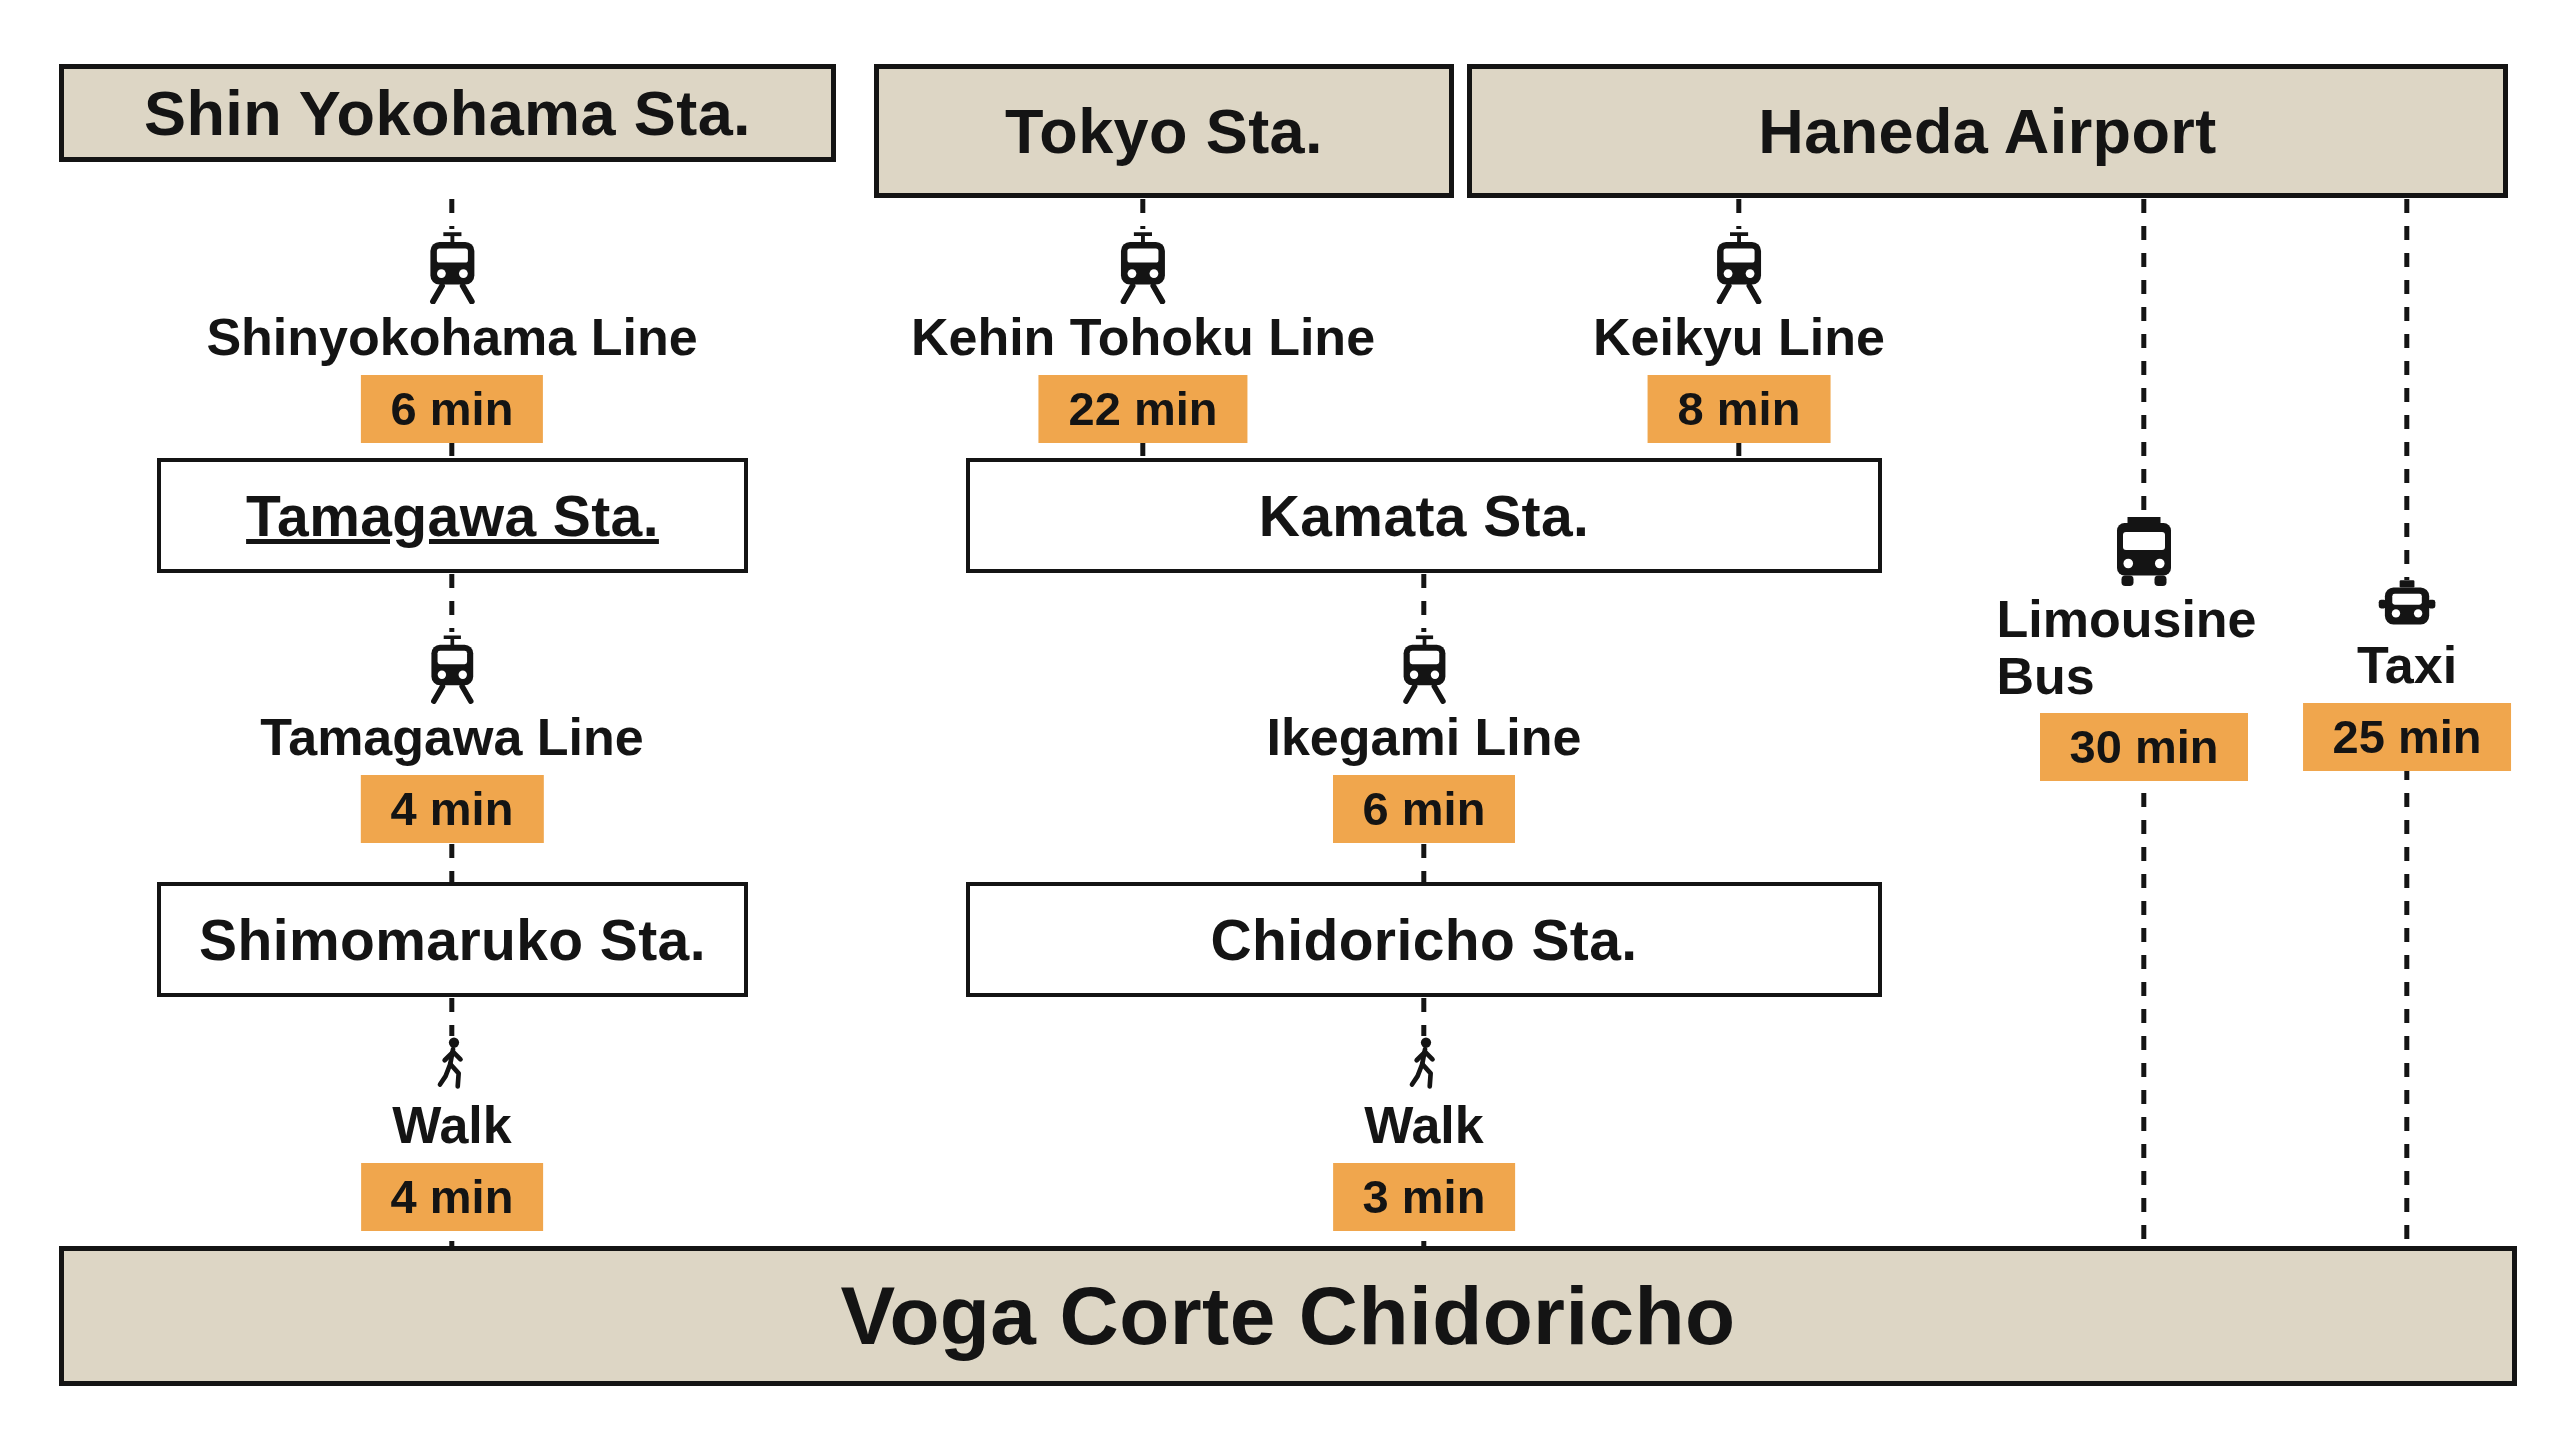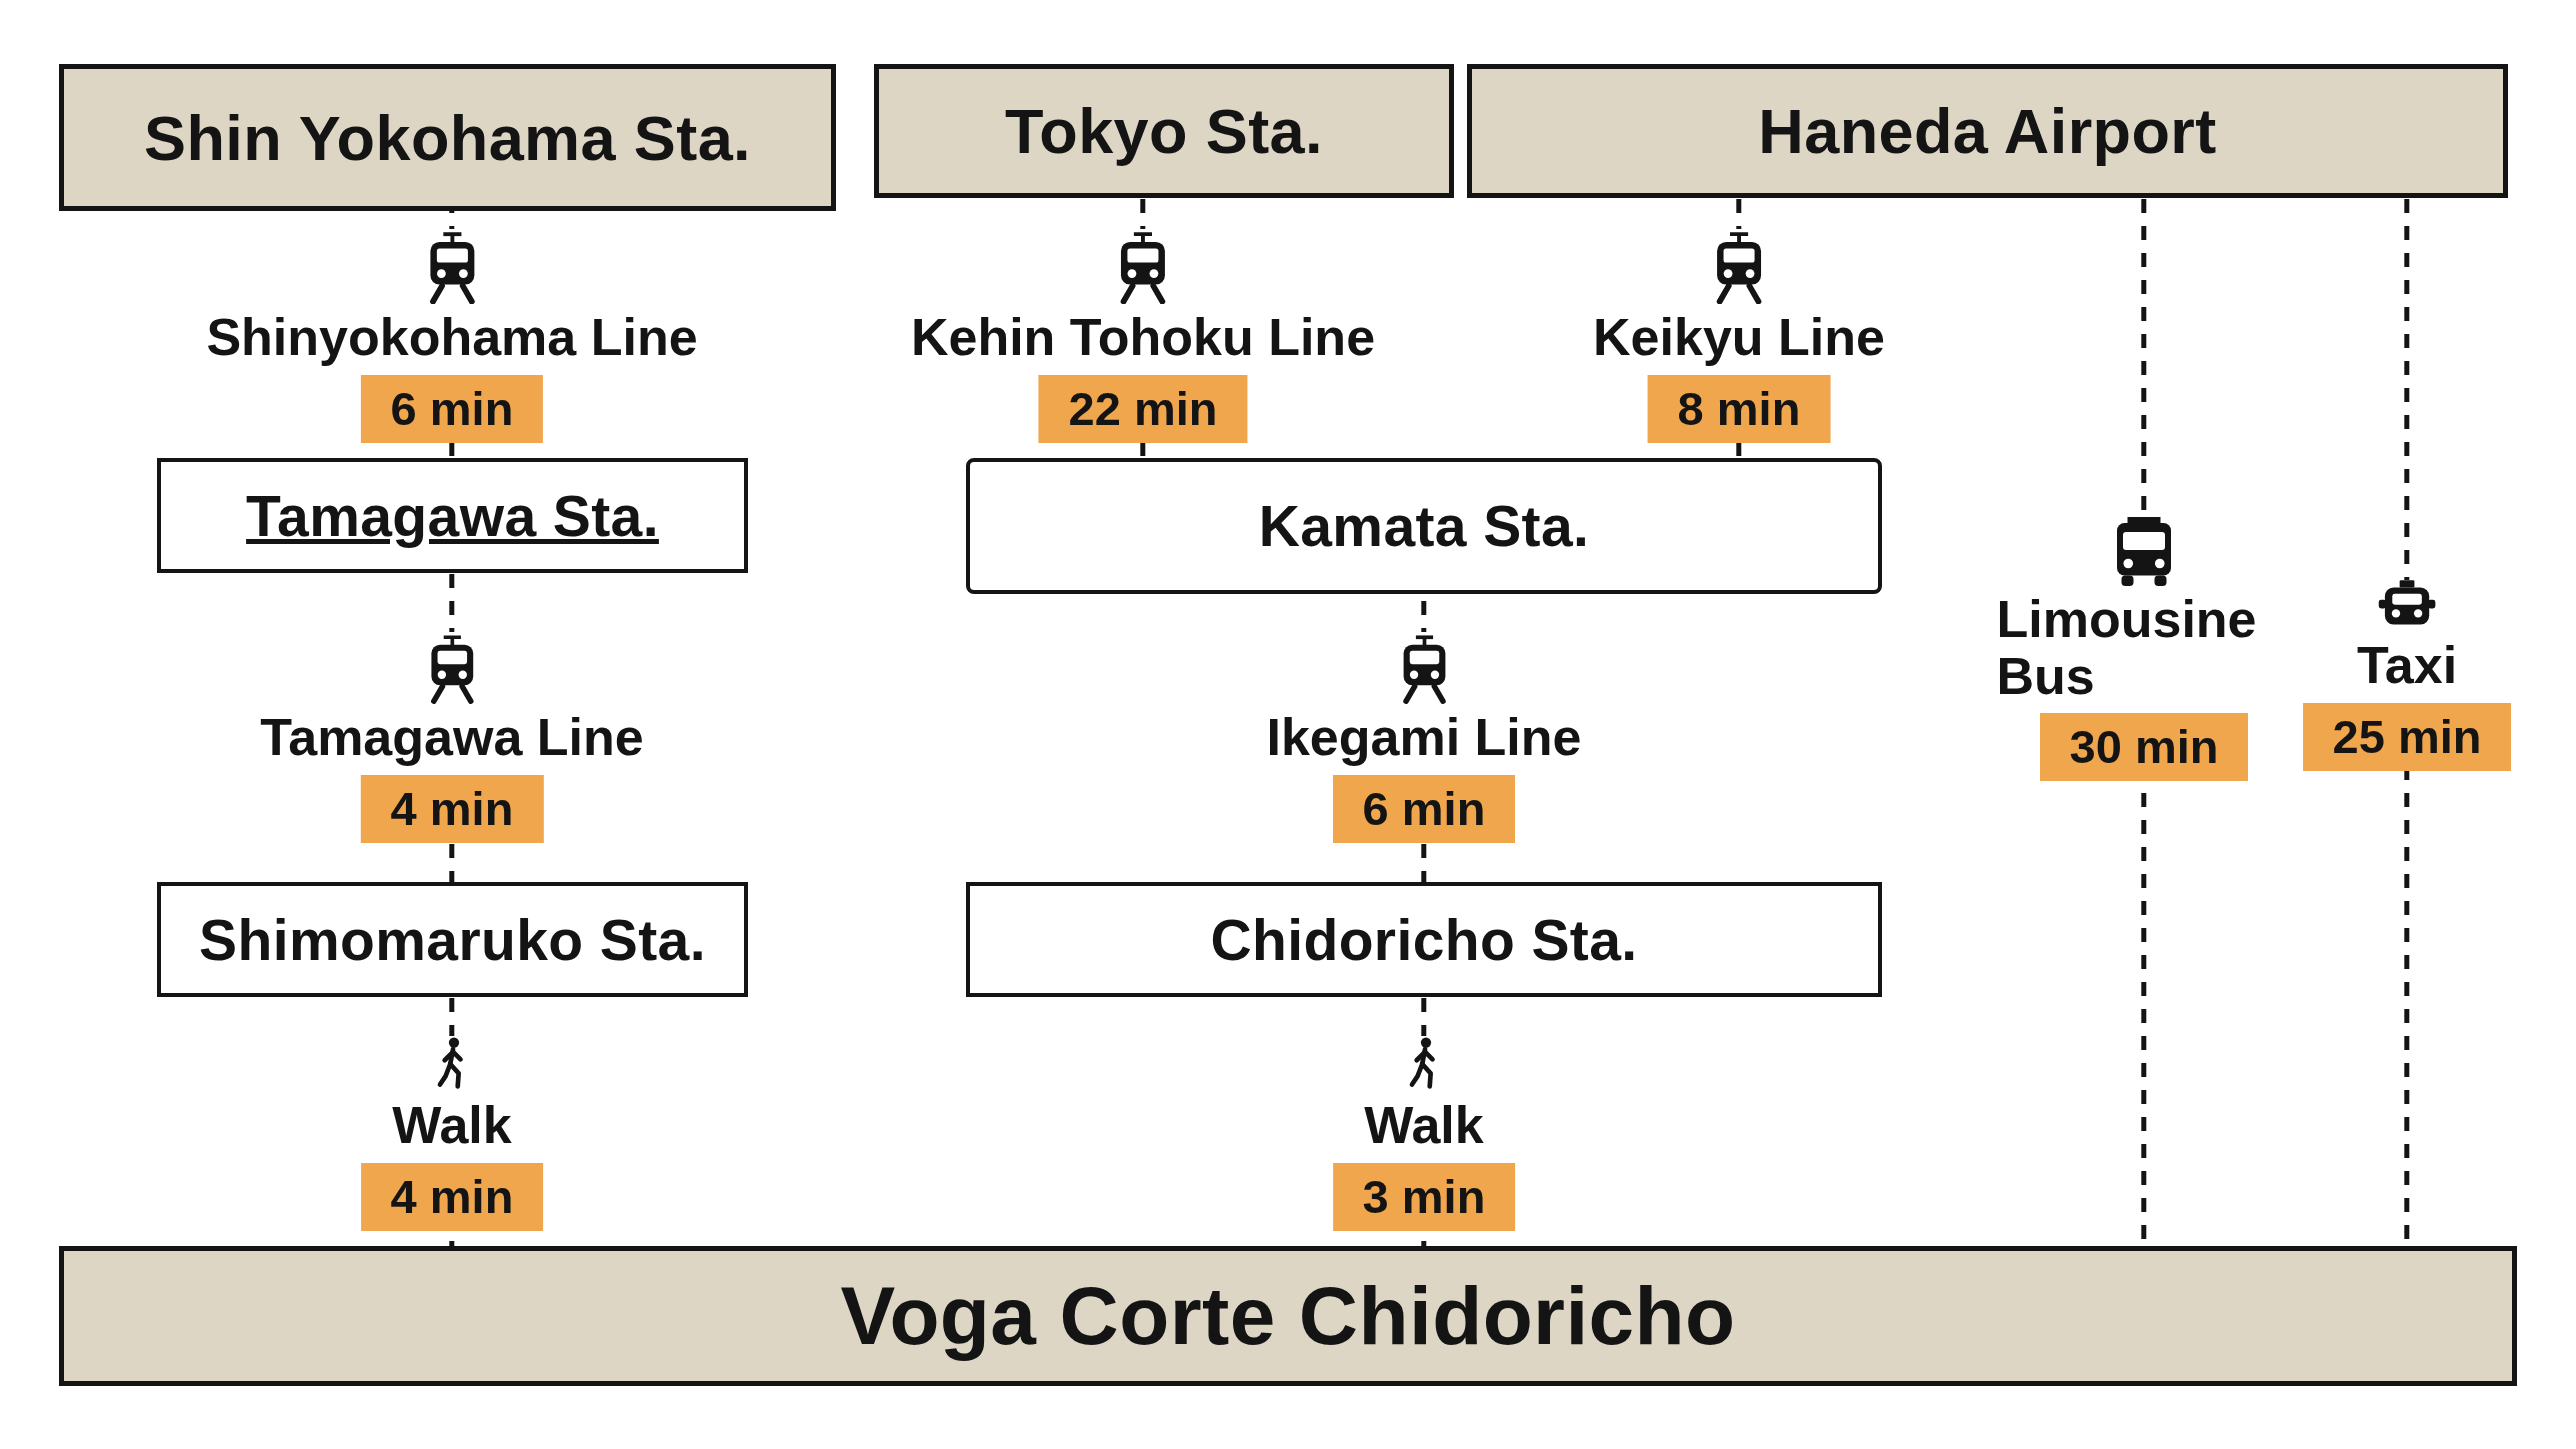--- a/index.html
+++ b/index.html
@@ -79,21 +79,21 @@
   <div class="vline" style="left:452px;  top:199px; height:259px;"></div>
   <div class="vline" style="left:452px;  top:574px; height:309px;"></div>
   <div class="vline" style="left:452px;  top:998px; height:249px;"></div>
   <div class="vline" style="left:1143px; top:199px; height:259px;"></div>
   <div class="vline" style="left:1739px; top:199px; height:259px;"></div>
   <div class="vline" style="left:1424px; top:574px; height:309px;"></div>
   <div class="vline" style="left:1424px; top:998px; height:249px;"></div>
   <div class="vline" style="left:2144px; top:199px; height:1048px;"></div>
   <div class="vline" style="left:2407px; top:199px; height:1048px;"></div>
 
-  <div class="box terminal" style="left:59px; top:64px; width:777px; height:147px;">Shin Yokohama Sta.</div>
+  <div class="box terminal" style="left:59px; top:64px; width:777px; height:98px;">Shin Yokohama Sta.</div>
   <div class="box terminal" style="left:874px; top:64px; width:580px; height:134px;">Tokyo Sta.</div>
   <div class="box terminal" style="left:1467px; top:64px; width:1041px; height:134px;">Haneda Airport</div>
 
   <div class="leg" style="left:452px; top:229px;">
     <svg class="icon" viewBox="0 0 48 58" width="63" height="75">
       <g stroke="#141414" stroke-width="3" fill="none">
         <path d="M17 4 H31"></path>
           <path d="M24 4 V11"></path>
       </g>
       <rect x="7" y="10" width="34" height="33" rx="7" fill="#141414"></rect>
@@ -141,21 +141,21 @@
       <g stroke="#141414" stroke-width="4.5" fill="none" stroke-linecap="round">
         <path d="M16 44 L9 56"></path>
           <path d="M32 44 L39 56"></path>
       </g>
     </svg>
     <div class="leg-label">Keikyu Line</div>
     <div class="badge">8 min</div>
   </div>
 
   <div class="box station" style="left:157px; top:458px; width:591px; height:115px;text-decoration:underline;">Tamagawa Sta.</div>
-  <div class="box station" style="left:966px; top:458px; width:916px; height:136px;border-radius:8px;">Kamata Sta.</div>
+  <div class="box station" style="left:966px; top:458px; width:916px; height:115px;">Kamata Sta.</div>
 
   <div class="leg" style="left:452px; top:632px;">
     <svg class="icon" viewBox="0 0 48 58" width="59" height="72">
       <g stroke="#141414" stroke-width="3" fill="none">
         <path d="M17 4 H31"></path>
           <path d="M24 4 V11"></path>
       </g>
       <rect x="7" y="10" width="34" height="33" rx="7" fill="#141414"></rect>
       <rect x="12" y="15" width="24" height="11" rx="2" fill="#ffffff"></rect>
       <circle cx="15.5" cy="34.5" r="3.4" fill="#ffffff"></circle>

